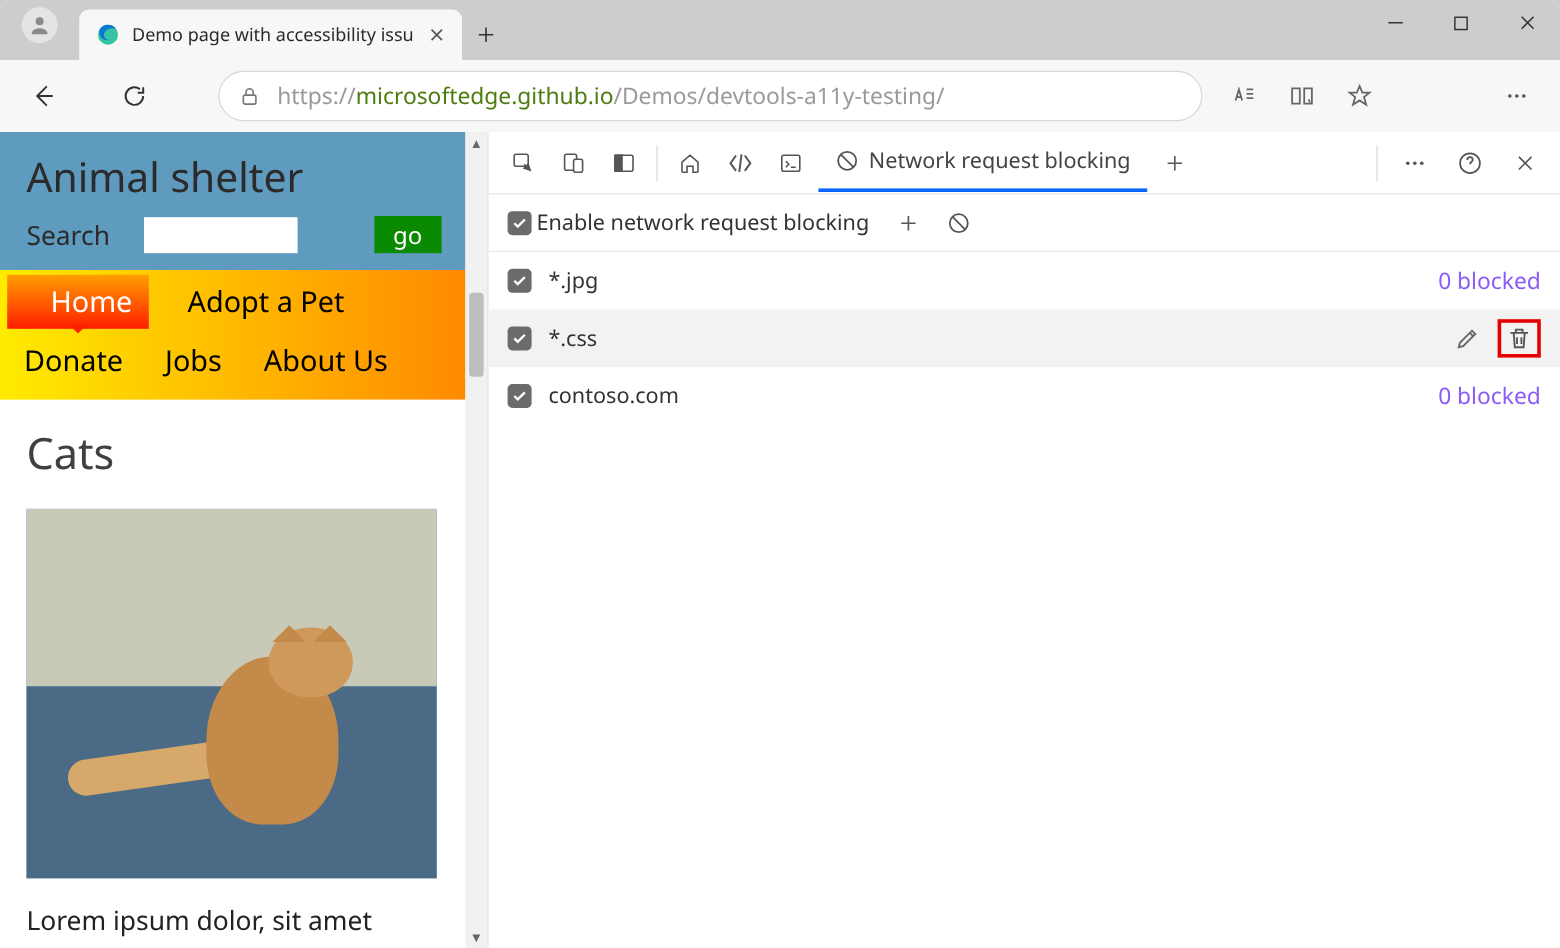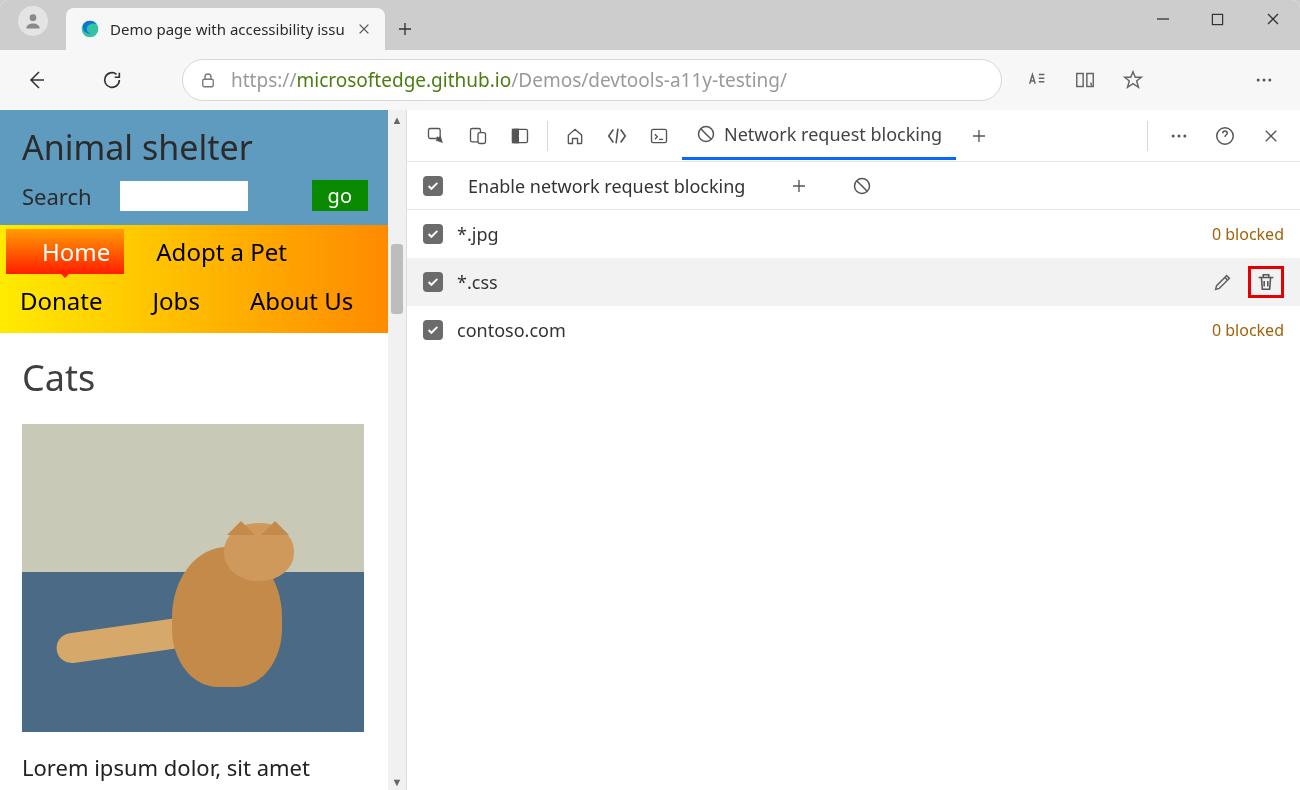--- a/index.html
+++ b/index.html
@@ -45,21 +45,21 @@
 .page-title { font-size: 34px; color:#2b2b2b; font-weight:400; margin-bottom:10px;}
 .search-row { display:flex; align-items:center; gap:28px;}
 .search-label { font-size: 22px; color:#2b2b2b;}
 .search-input { width: 128px; height: 30px; background:#fff; border:none;}
 .go-btn { background:#0a8a00; color:#fff; border:none; font-size:20px; padding: 2px 16px; margin-left:auto; margin-right:4px;}
 
 .page-nav { background: linear-gradient(to right, #ffeb00, #ffb000 60%, #ff8a00); display:flex; flex-wrap:wrap; padding: 4px 6px 4px 6px; gap: 0px 18px; position:relative;}
 .nav-pill { font-size:24px; color:#000; padding: 6px 14px; position:relative;}
 .nav-pill.home { background: linear-gradient(to bottom, #ff9e00, #ff1e00); color:#fff;padding-left:36px; }
 .nav-pill.home::after { content:''; position:absolute; left:50%; bottom:-12px; transform:translateX(-50%); border:8px solid transparent; border-top-color:#ff1e00;}
-.nav-second-row { width:100%; display:flex; gap:22px; padding:4px 8px 6px 8px;}
+.nav-second-row { width:100%; display:flex; gap:7px; padding:4px 8px 6px 8px;}
 
 .page-main { padding: 12px 22px;}
 .h2 { font-size: 36px; font-weight:400; color:#404040; margin: 8px 0 22px 0;}
 .cat-img { width: 342px; height: 308px; background: #7aa0b8; position:relative; overflow:hidden;}
 .cat-img .floor { position:absolute; bottom:0; left:0; right:0; height:52%; background:#4a6a86;}
 .cat-img .wall { position:absolute; top:0; left:0; right:0; height:48%; background:#c9c9b8;}
 .cat-body { position:absolute; left:44%; top:40%; width:110px; height:140px; background:#c48a4a; border-radius: 60% 60% 50% 50%;}
 .cat-head { position:absolute; left:59%; top:32%; width:70px; height:58px; background:#d0995c; border-radius:48%;}
 .cat-ear1 { position:absolute; left:60%; top:27%; width:0; height:0; border:14px solid transparent; border-bottom-color:#c48a4a;}
 .cat-ear2 { position:absolute; left:70%; top:27%; width:0; height:0; border:14px solid transparent; border-bottom-color:#c48a4a;}
@@ -68,30 +68,30 @@
 
 
 .devtools { flex:1; background:#fff; border-left:1px solid #ddd; display:flex; flex-direction:column;}
 .dt-tabs { height: 52px; display:flex; align-items:center; padding: 0 10px; border-bottom: 1px solid #e4e4e4; gap: 4px;}
 .dt-icon-btn { width:38px; height:38px; display:flex; align-items:center; justify-content:center; color:#555; border-radius:4px;}
 .dt-sep { width:1px; height:30px; background:#d8d8d8; margin: 0 4px;}
 .dt-tab { display:flex; align-items:center; gap:8px; padding: 0 14px; height:48px; font-size:18px; color:#444; border-bottom:3px solid transparent;}
 .dt-tab.active { border-bottom-color:#0a66ff;}
 .dt-tabs-right { margin-left:auto; display:flex; align-items:center; gap:8px;}
 
-.dt-toolbar { height: 48px; display:flex; align-items:center; padding: 0 16px; gap:25px; border-bottom: 1px solid #e8e8e8;}
+.dt-toolbar { height: 48px; display:flex; align-items:center; padding: 0 16px; gap:4px; border-bottom: 1px solid #e8e8e8;}
 .chk { width:20px; height:20px; background:#6b6b6b; border-radius:4px; display:flex; align-items:center; justify-content:center;}
 .chk svg { width:14px; height:14px;}
 .tool-label { font-size:18px; color:#333;}
 
 .block-list { flex:1; }
 .block-row { height:48px; display:flex; align-items:center; padding: 0 16px; gap:14px; position:relative;}
 .block-row.hover { background:#f2f2f2;}
 .block-row .pat { font-size:18px; color:#333;}
-.block-row .count { margin-left:auto; font-size:16px; color:#a16207;}
+.block-row .count { margin-left:auto; font-size:19px; color:#8b5cf6;}
 .row-actions { margin-left:auto; display:flex; align-items:center; gap:14px;}
 .trash-highlight { border:3px solid #e40000; padding:2px 4px; }
 
 svg { display:block; }
 </style>
 </head>
 <body>
 
 <div class="browser-window">
 

